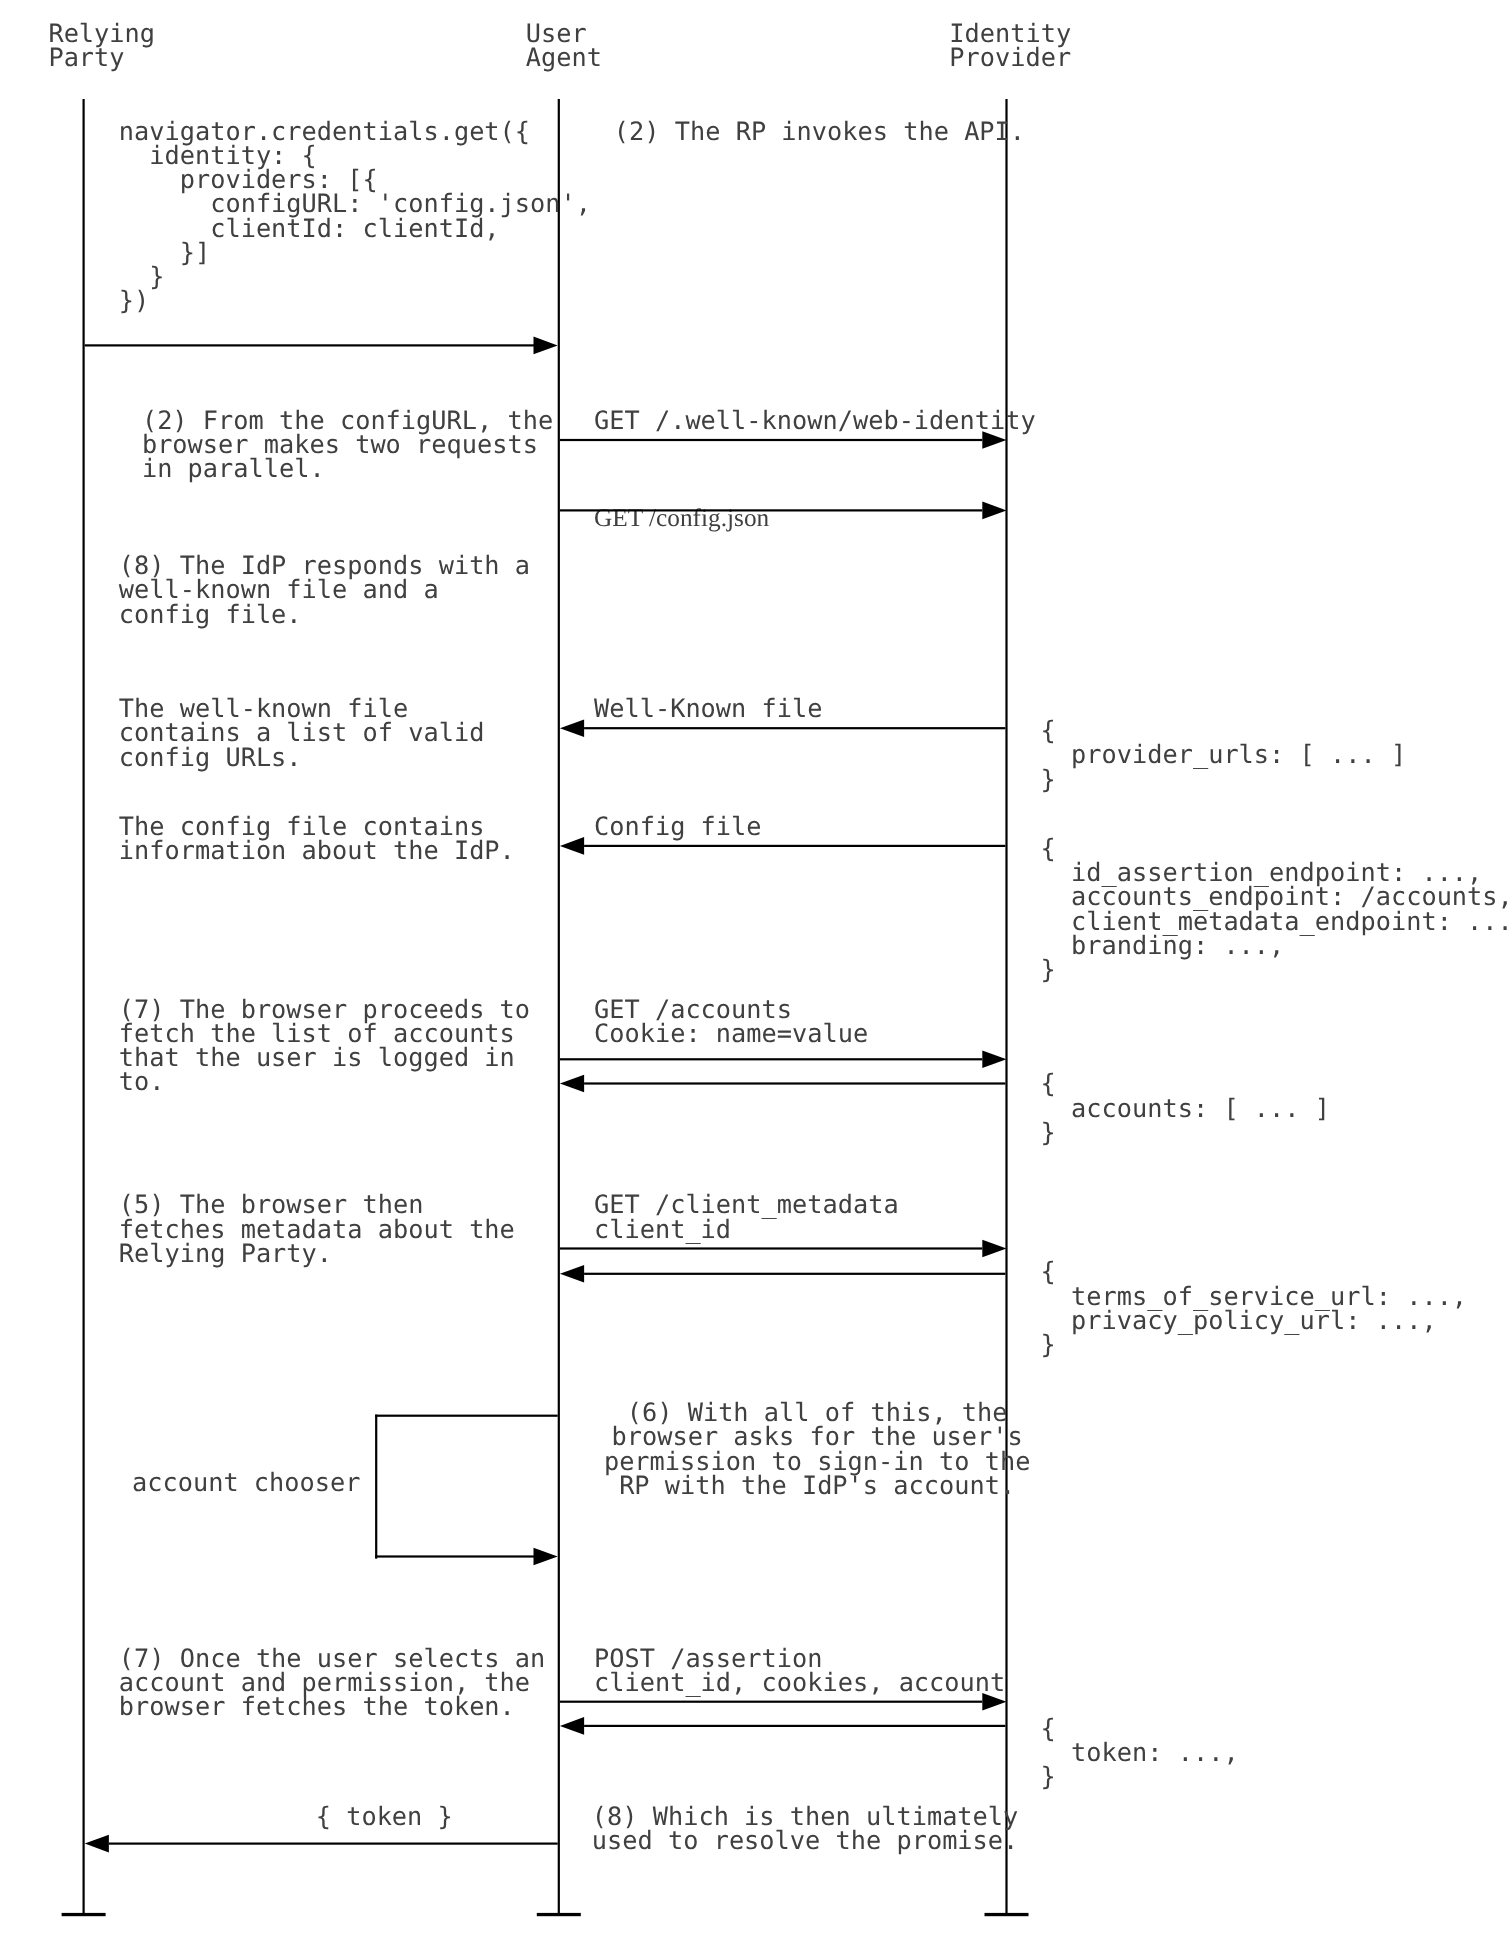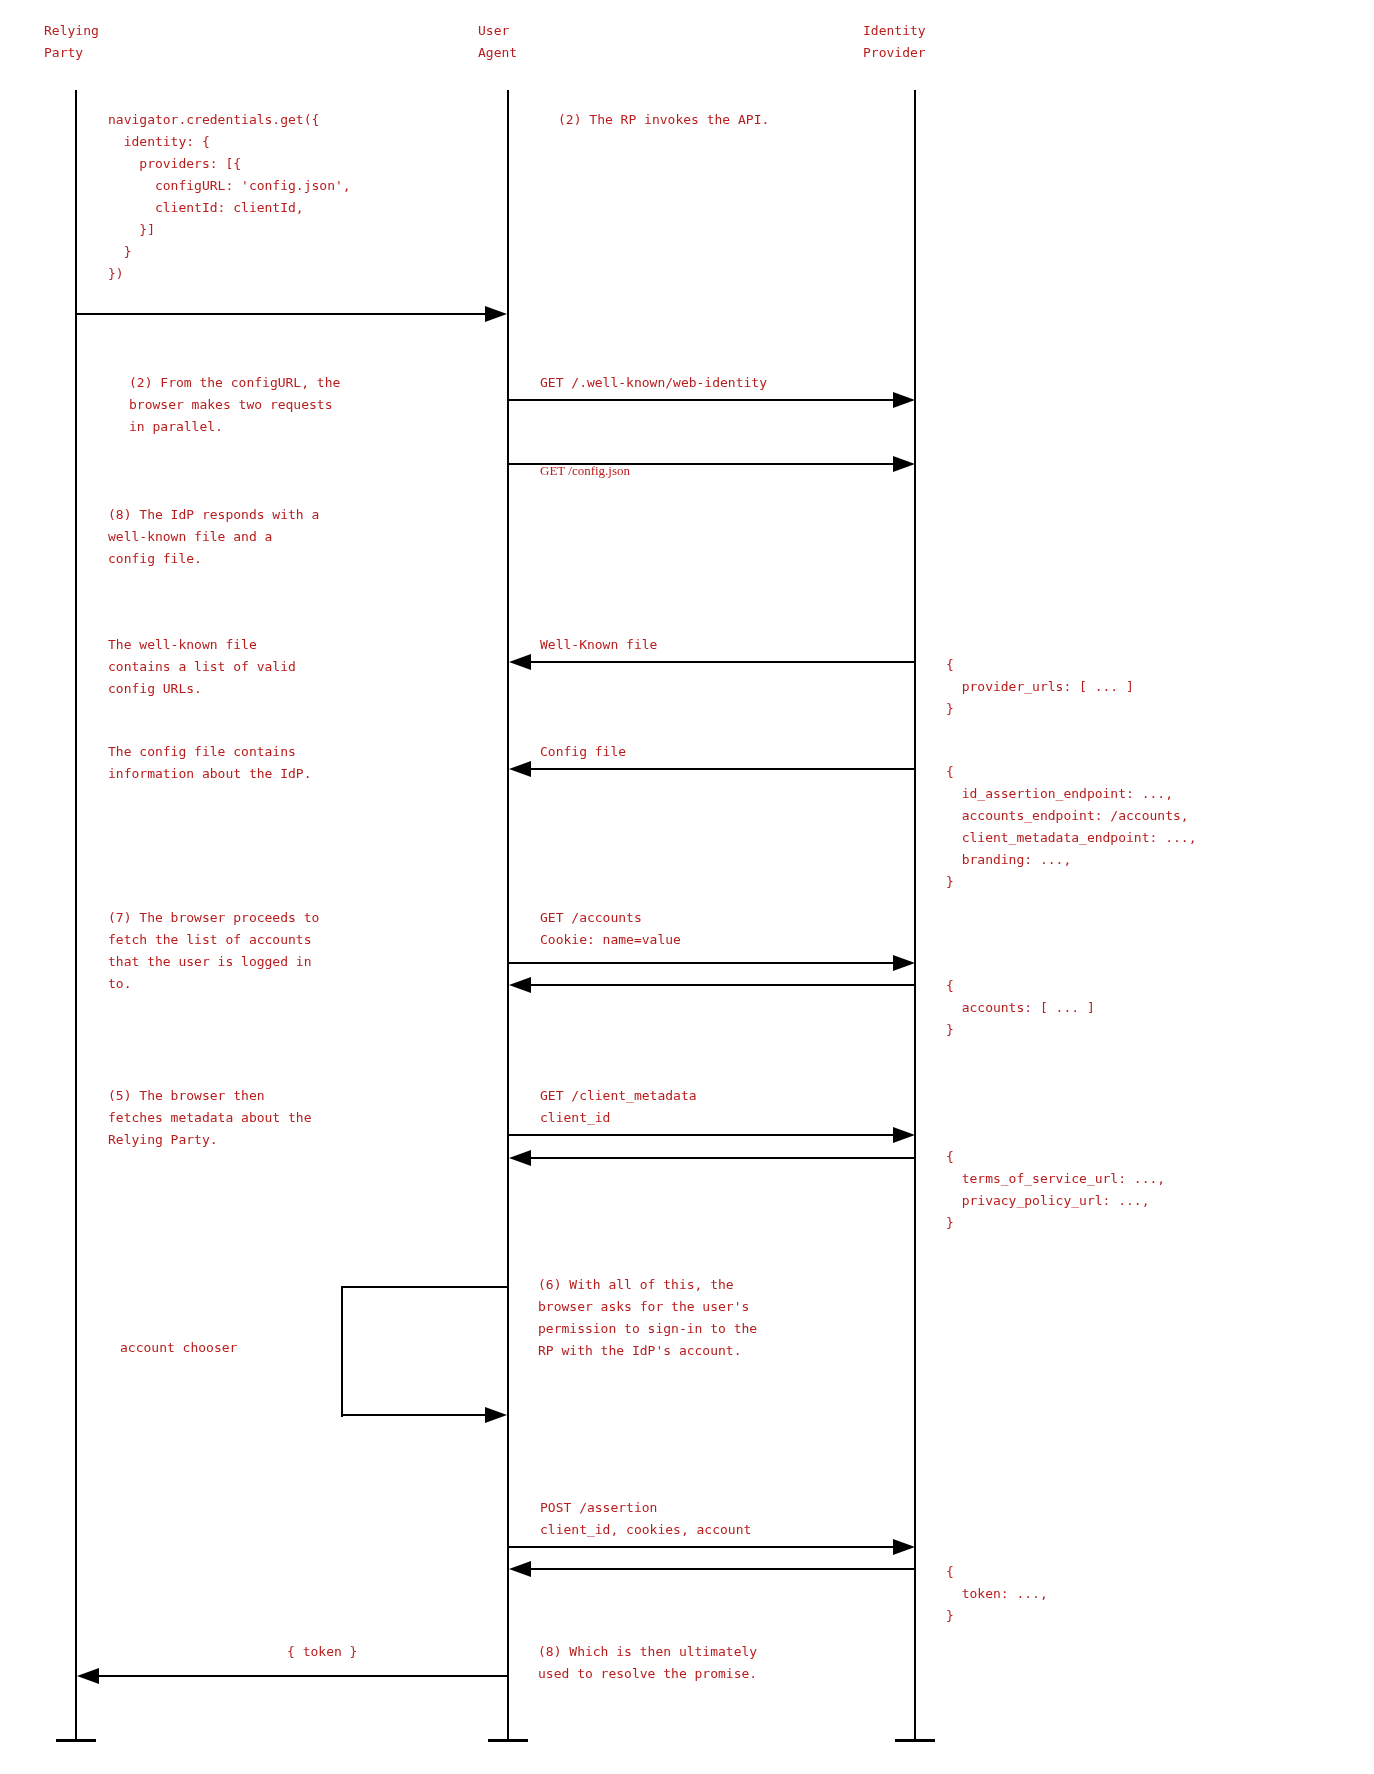--- a/index.html
+++ b/index.html
@@ -8,21 +8,21 @@
     width:1374px; height:1774px;
     background:#ffffff;
     font-family:"DejaVu Sans Mono","Liberation Mono",monospace;
     font-size:19.6px; line-height:22px; color:#000000;
     overflow:hidden;
   }
   .mono {
     position:absolute;
     white-space:pre;
     font-family:"DejaVu Sans Mono","Liberation Mono",monospace;
-    font-size:13px; line-height:22px; color:#b91c1c;
+    font-size:23px; line-height:22px; color:#404040;
   }
   .lifeline { position:absolute; width:2px; background:#000000; }
   .termbar  { position:absolute; height:3px; background:#000000; }
   .hline    { position:absolute; height:2px; background:#000000; }
   .vline    { position:absolute; width:2px;  background:#000000; }
   .head-r {
     position:absolute; width:0; height:0;
     border-top:8px solid transparent; border-bottom:8px solid transparent;
     border-left:22px solid #000000;
   }
@@ -128,25 +128,28 @@
   <div class="mono" style="left:946px; top:1146px;">{
   terms_of_service_url: ...,
   privacy_policy_url: ...,
 }</div>
 
   <div class="hline" style="left:341px; top:1286px; width:166px;"></div>
   <div class="vline" style="left:341px; top:1286px; height:131px;"></div>
   <div class="hline" style="left:341px; top:1414px; width:146px;"></div>
   <div class="head-r" style="left:485px; top:1407px;"></div>
   <div class="mono" style="left:120px; top:1337px;">account chooser</div>
-  <div class="mono" style="left:538px; top:1274px;">(6) With all of this, the
+  <div class="mono" style="left:549px; top:1274px;text-align:center;">(6) With all of this, the
 browser asks for the user's
 permission to sign-in to the
 RP with the IdP's account.</div>
 
+  <div class="mono" style="left:108px; top:1497px;">(7) Once the user selects an
+account and permission, the
+browser fetches the token.</div>
   <div class="mono" style="left:540px; top:1497px;">POST /assertion
 client_id, cookies, account</div>
   <div class="hline" style="left:509px; top:1546px; width:384px;"></div>
   <div class="head-r" style="left:893px; top:1539px;"></div>
   <div class="head-l" style="left:509px; top:1561px;"></div>
   <div class="hline" style="left:531px; top:1568px; width:383px;"></div>
   <div class="mono" style="left:946px; top:1561px;">{
   token: ...,
 }</div>
 

